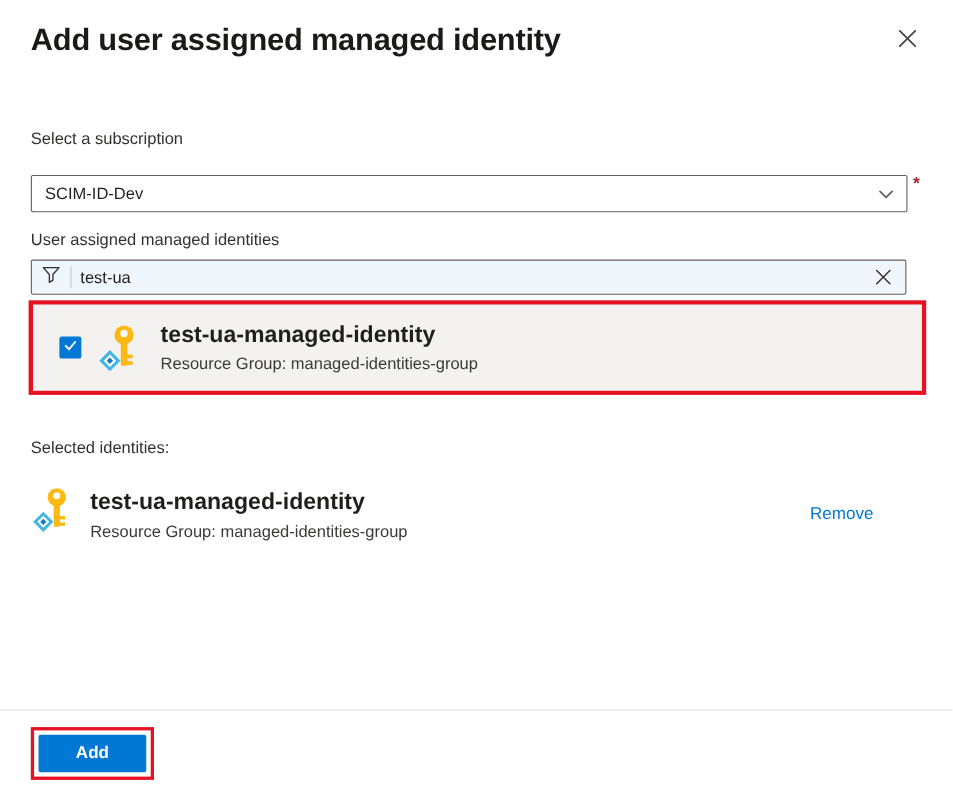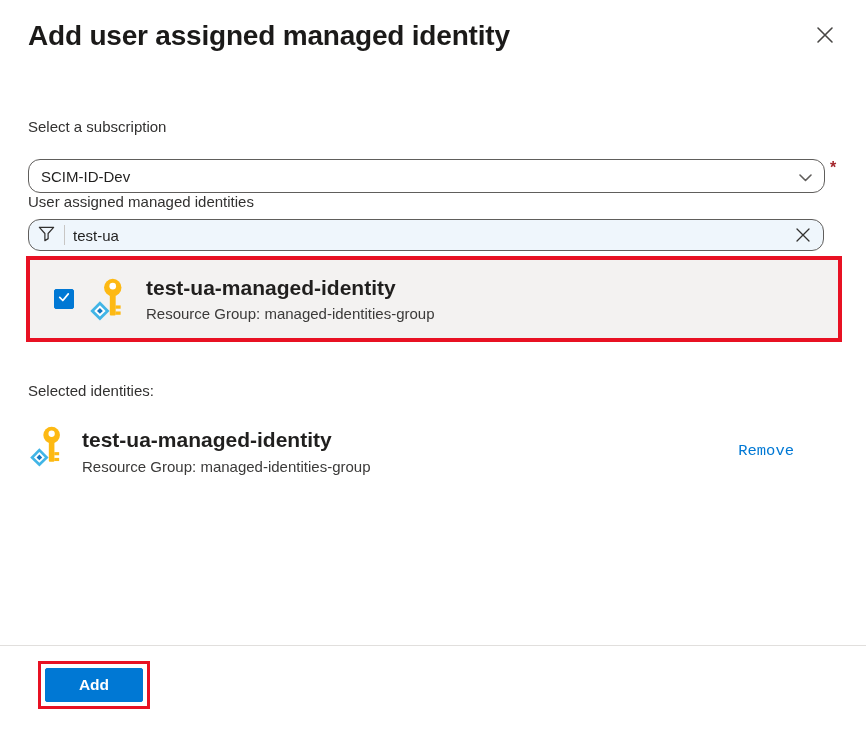--- a/index.html
+++ b/index.html
@@ -22,42 +22,42 @@
     letter-spacing: -0.2px;
     line-height: 40px;
   }
   .close-btn {
     background: none; border: none; cursor: pointer;
     padding: 6px; margin-top: 4px; line-height: 0;
   }
 
   
   .field-label { font-size: 15px; color: #323130; margin-top: 62px; margin-bottom: 24px; }
-  .field-label2 { font-size: 15px; color: #323130; margin-top: 0; margin-bottom: 9px; }
+  .field-label2 { font-size: 15px; color: #323130; margin-top: 17px; margin-bottom: 9px; }
 
   
   .dropdown-row { display: flex; align-items: center; }
   .dropdown {
     flex: 1; height: 34px;
-    border: 1px solid #605e5c; border-radius: 12px;
+    border: 1px solid #605e5c; border-radius: 2px;
     background: #fff; cursor: pointer;
     display: flex; align-items: center; justify-content: space-between;
     padding: 0 12px; font-size: 15px; color: #201f1e;
   }
   .required-marker {
     color: var(--required, #a4262c);
     font-size: 16px; font-weight: 700;
     margin-left: 5px; width: 10px; line-height: 10px;
     align-self: flex-start; margin-top: 4px;
   }
 
   
   .filterbox {
     height: 32px;
-    border: 1px solid #605e5c; border-radius: 12px;
+    border: 1px solid #605e5c; border-radius: 2px;
     background: #eff6fc;
     display: flex; align-items: center;
     padding: 0 8px; gap: 8px;
     margin-right: 16px;
   }
   .filter-sep { width: 1px; height: 20px; background: #c8c6c4; }
   .filter-input {
     flex: 1; border: none; background: transparent; outline: none;
     font-family: "Liberation Sans", sans-serif;
     font-size: 15px; color: #201f1e;
@@ -94,36 +94,34 @@
   .selected-row {
     margin-top: 26px;
     display: flex; align-items: flex-start; gap: 12px;
     padding-right: 46px;
   }
   .selected-text { flex: 1; }
   .remove-link {
     color: var(--accent, #0078d4); font-size: 15.5px;
     text-decoration: none; cursor: pointer;
     align-self: center;
-    font-family: Liberation Mono, monospace;
   }
 
   
   .footer {
     position: absolute; left: 0; right: 0; bottom: 0;
     border-top: 1px solid #e1dfdd;
     background: #fff;
     padding: 15px 0 22px 28px;
   }
   .annotation-outline {
     display: inline-block;
     border: 3px solid var(--annotation, #e81123);
     padding: 4px;
     line-height: 0;
-    margin-left: 10px;
   }
   .add-btn {
     min-width: 98px; height: 34px;
     background: var(--accent, #0078d4);
     color: #fff; font-weight: 700; font-size: 15.5px;
     font-family: "Liberation Sans", sans-serif;
     border: 1px solid var(--accent, #0078d4); border-radius: 2px;
     cursor: pointer;
   }
 </style>

